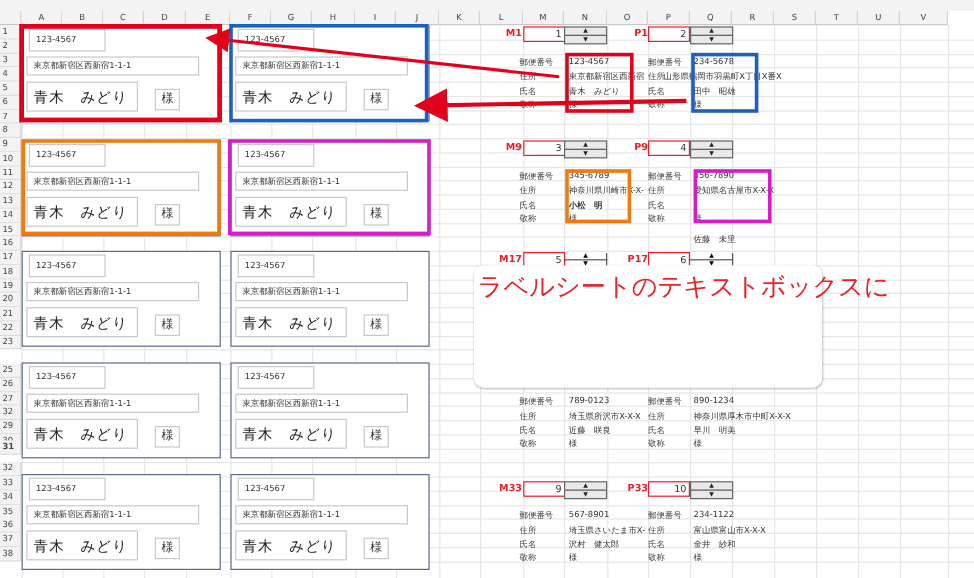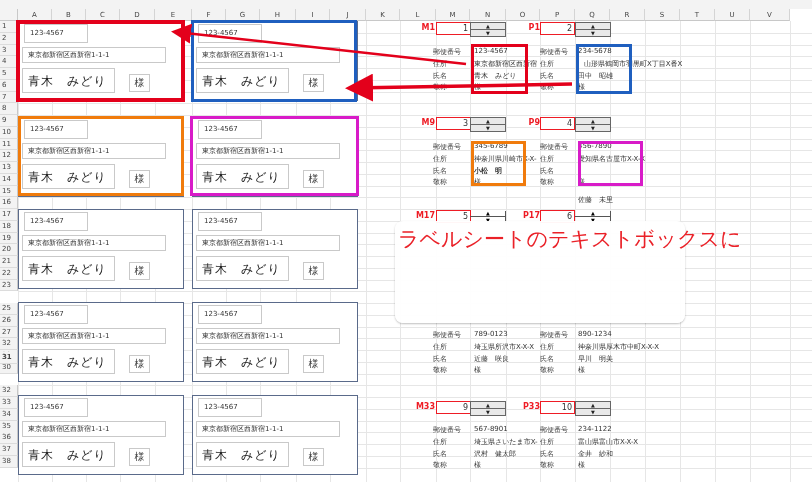--- a/index.html
+++ b/index.html
@@ -89,21 +89,21 @@
       <div class="rowhdr" style="top: 256px; height: 11.75px;">21</div>
       <div class="rowhdr" style="top: 267.75px; height: 11.75px;">22</div>
       <div class="rowhdr" style="top: 279.5px; height: 11.75px;">23</div>
       <div class="rowhdr sel" style="top: 291.25px; height: 11.75px;">24</div>
       <div class="rowhdr" style="top: 303px; height: 11.75px;">25</div>
       <div class="rowhdr" style="top: 314.75px; height: 11.75px;">26</div>
       <div class="rowhdr" style="top: 326.5px; height: 11.75px;">27</div>
       <div class="rowhdr" style="top: 338.25px; height: 11.75px;">32</div>
       <div class="rowhdr" style="top: 350px; height: 11.75px;">29</div>
       <div class="rowhdr" style="top: 361.75px; height: 11.75px;">30</div>
-      <div class="rowhdr" style="top: 352px; height: 11.75px; font-weight: bold;">31</div>
+      <div class="rowhdr" style="top: 367px; height: 11.75px; font-weight: bold;">31</div>
       <div class="rowhdr" style="top: 385.25px; height: 11.75px;">32</div>
       <div class="rowhdr" style="top: 397px; height: 11.75px;">33</div>
       <div class="rowhdr" style="top: 408.75px; height: 11.75px;">34</div>
       <div class="rowhdr" style="top: 420.5px; height: 27px;">35</div>
       <div class="rowhdr" style="top: 432.25px; height: 11.75px;">36</div>
       <div class="rowhdr" style="top: 444px; height: 11.75px;">37</div>
       <div class="rowhdr" style="top: 455.75px; height: 11.75px;">38</div>
     </div>
   <div id="grid">
       <div class="gridh" style="top: 32.75px;"></div>
@@ -249,21 +249,21 @@
       <div class="field-val" style="left: 474px; top: 82.25px;">様</div>
       <div class="ref-label" style="left: 505px; top: 23px; width: 35px;">P1</div>
       <div class="ref-input" style="left: 540px; top: 22px; width: 35px; height: 13px;">2</div>
       <div class="spinner" style="left: 575px; top: 22px;">
         <div class="spin-btn" style="top:0;">▲</div>
         <div class="spin-btn" style="top:7px;">▼</div>
       </div>
       <div class="field-label" style="left: 540px; top: 47px;">郵便番号</div>
       <div class="field-val" style="left: 578px; top: 47px;">234-5678</div>
       <div class="field-label" style="left: 540px; top: 58.75px;">住所</div>
-      <div class="field-val" style="left: 584px; top: 58.75px;">山形県鶴岡市羽黒町X丁目X番X</div>
+      <div class="field-val" style="left: 553px; top: 58.75px;">山形県鶴岡市羽黒町X丁目X番X</div>
       <div class="field-label" style="left: 540px; top: 70.5px;">氏名</div>
       <div class="field-val" style="left: 578px; top: 70.5px;">田中　昭雄</div>
       <div class="field-label" style="left: 540px; top: 82.25px;">敬称</div>
       <div class="field-val" style="left: 578px; top: 82.25px;">様</div>
       <div class="ref-label" style="left: 400px; top: 118px; width: 35px;">M9</div>
       <div class="ref-input" style="left: 436px; top: 117px; width: 35px; height: 13px;">3</div>
       <div class="spinner" style="left: 470px; top: 117px;">
         <div class="spin-btn" style="top:0;">▲</div>
         <div class="spin-btn" style="top:7px;">▼</div>
       </div>

